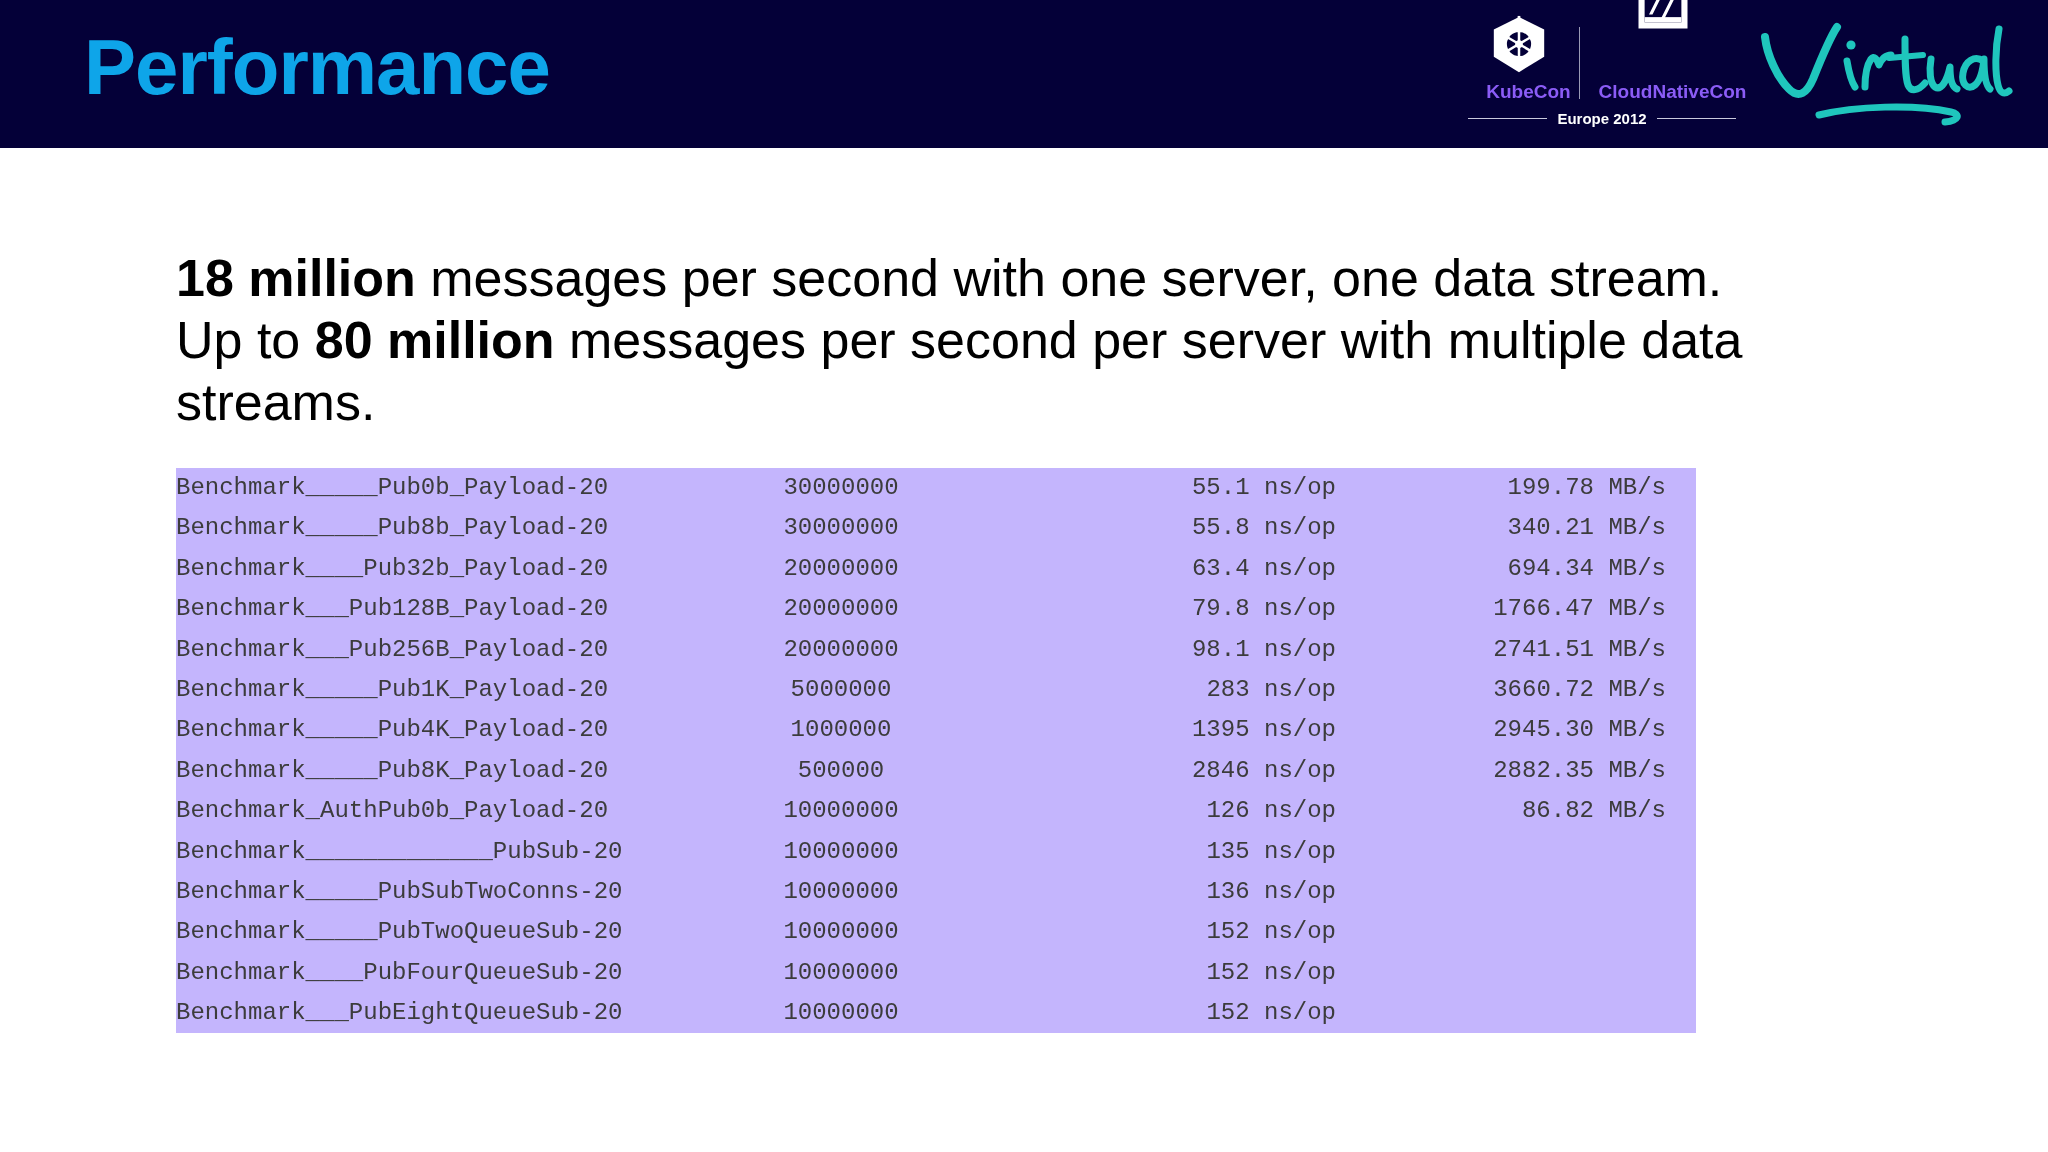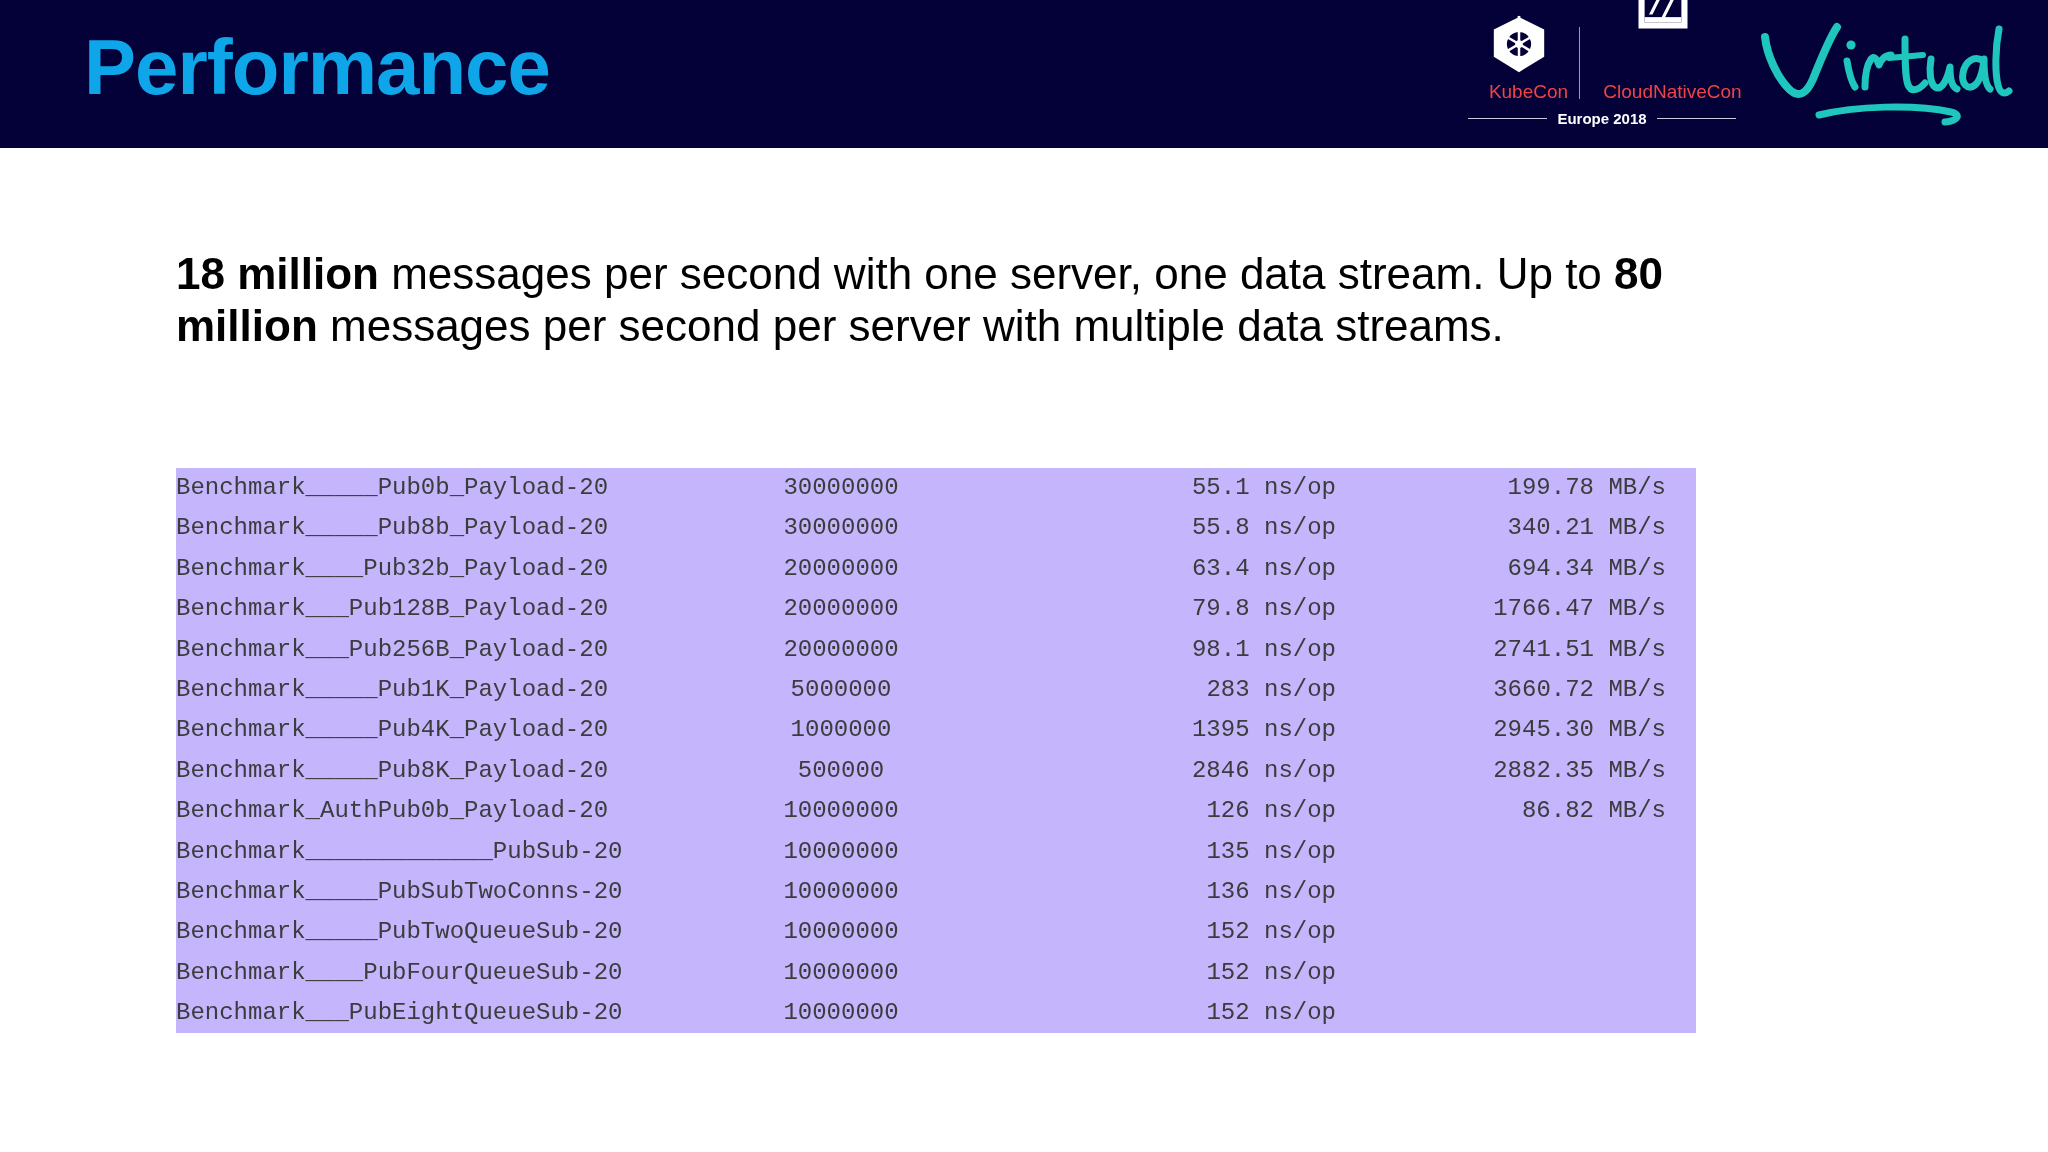--- a/index.html
+++ b/index.html
@@ -69,22 +69,22 @@
   .cnc-col { width: 150px; gap: 44px; }
   .vsep {
     width: 1px;
     height: 72px;
     background: #9a9ab5;
     margin: 0 8px 4px 8px;
     align-self: flex-end;
   }
   .kc-mark svg, .cnc-mark svg { display: block; }
   .kc-label, .cnc-label {
-    color: #ef4444;
-    font-weight: normal;
+    color: #8b5cf6;
+    font-weight: bold;
     font-size: 19px;
     margin-top: 5px;
     white-space: nowrap;
     font-family: "Liberation Sans", sans-serif;
     margin-left: 20px;
   }
   .cnc-label { font-size: 19px; }
   .europe-row {
     display: flex;
     align-items: center;
@@ -114,21 +114,21 @@
     justify-content: center;
     margin-left: 14px;
   }
 
   
   .lede {
     position: absolute;
     left: 176px;
     top: 248px;
     width: 1600px;
-    font-size: 44px;
+    font-size: 52px;
     line-height: 1.19;
     color: #000000;
     font-family: "Liberation Sans", sans-serif;
   }
 
   
   .bench {
     position: absolute;
     left: 176px;
     top: 468px;
@@ -201,21 +201,21 @@
               <rect x="11" y="11" width="42" height="6" fill="#ffffff"></rect>
               <rect x="11" y="47" width="42" height="6" fill="#ffffff"></rect>
             </svg>
           </span>
           <span class="cnc-label">CloudNativeCon</span>
         </div>
       </div>
 
       <div class="europe-row">
         <span class="europe-rule"></span>
-        <span class="europe-text">Europe 2018</span>
+        <span class="europe-text">Europe 2012</span>
         <span class="europe-rule"></span>
       </div>
     </div>
 
     <div class="virtual-block">
       <svg width="258" height="112" viewBox="0 0 258 112">
         <g fill="none" stroke="#1fc6bd" stroke-linecap="round" stroke-linejoin="round">
 
           <path d="M10 22 C12 40 22 62 34 74 C44 84 52 78 58 64 C66 44 74 24 82 12" stroke-width="8"></path>
 

